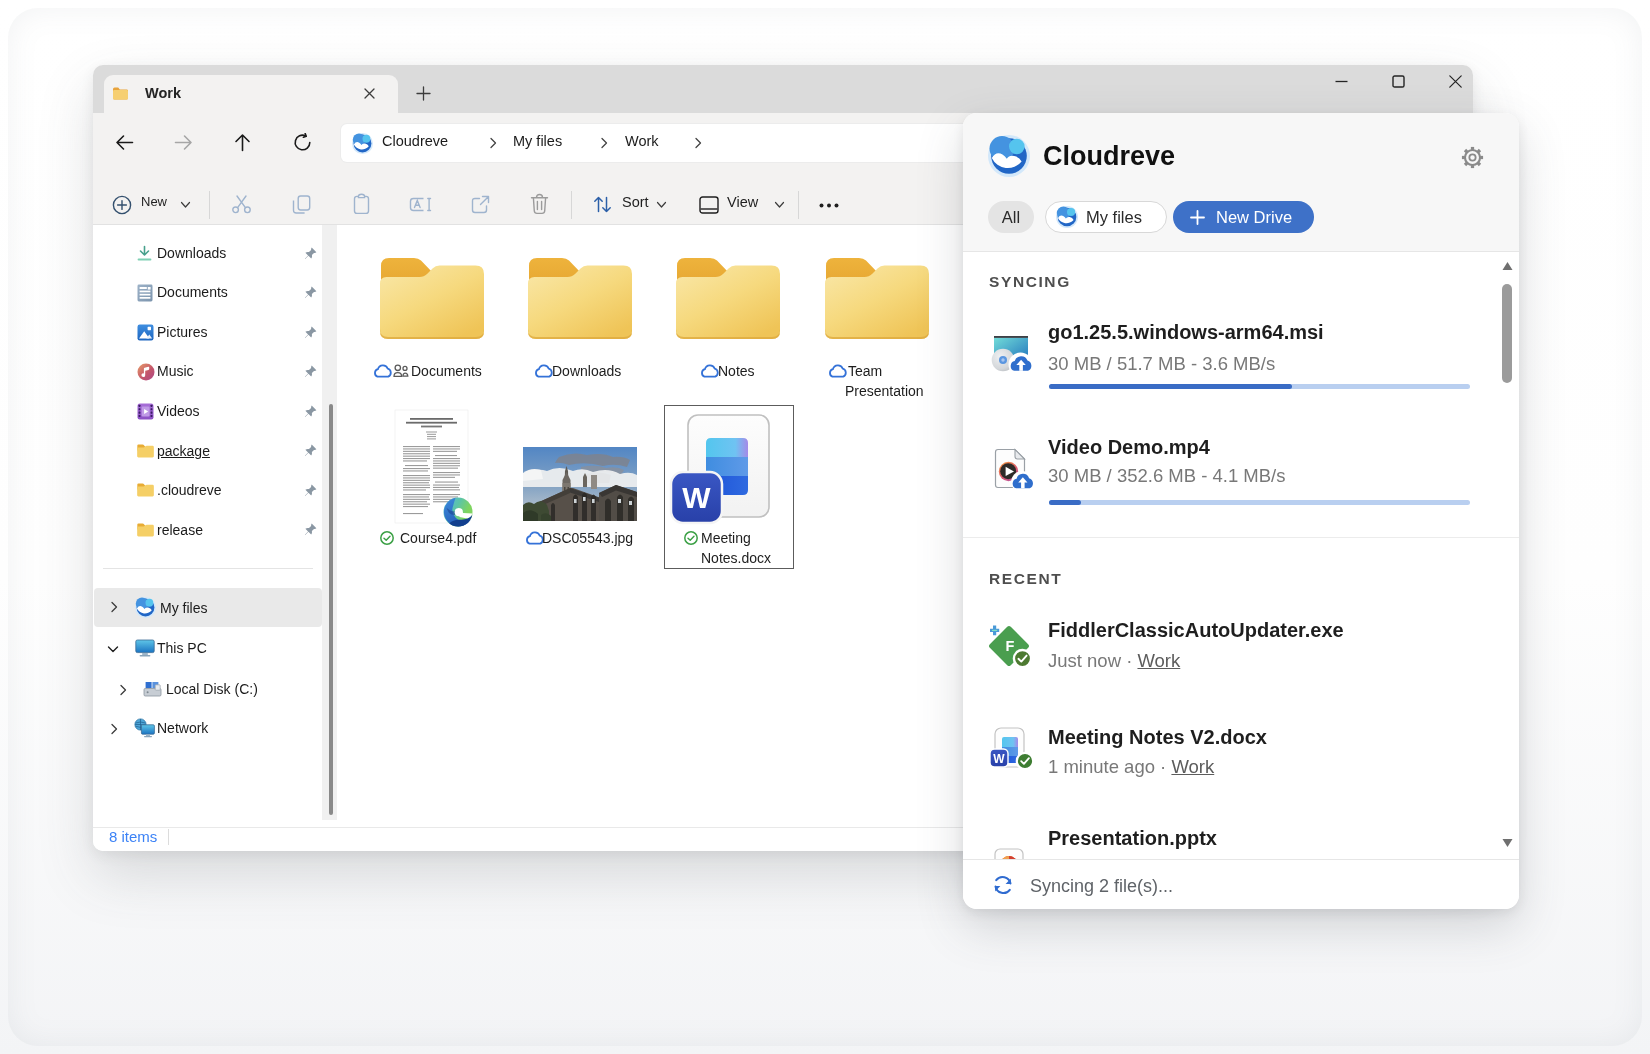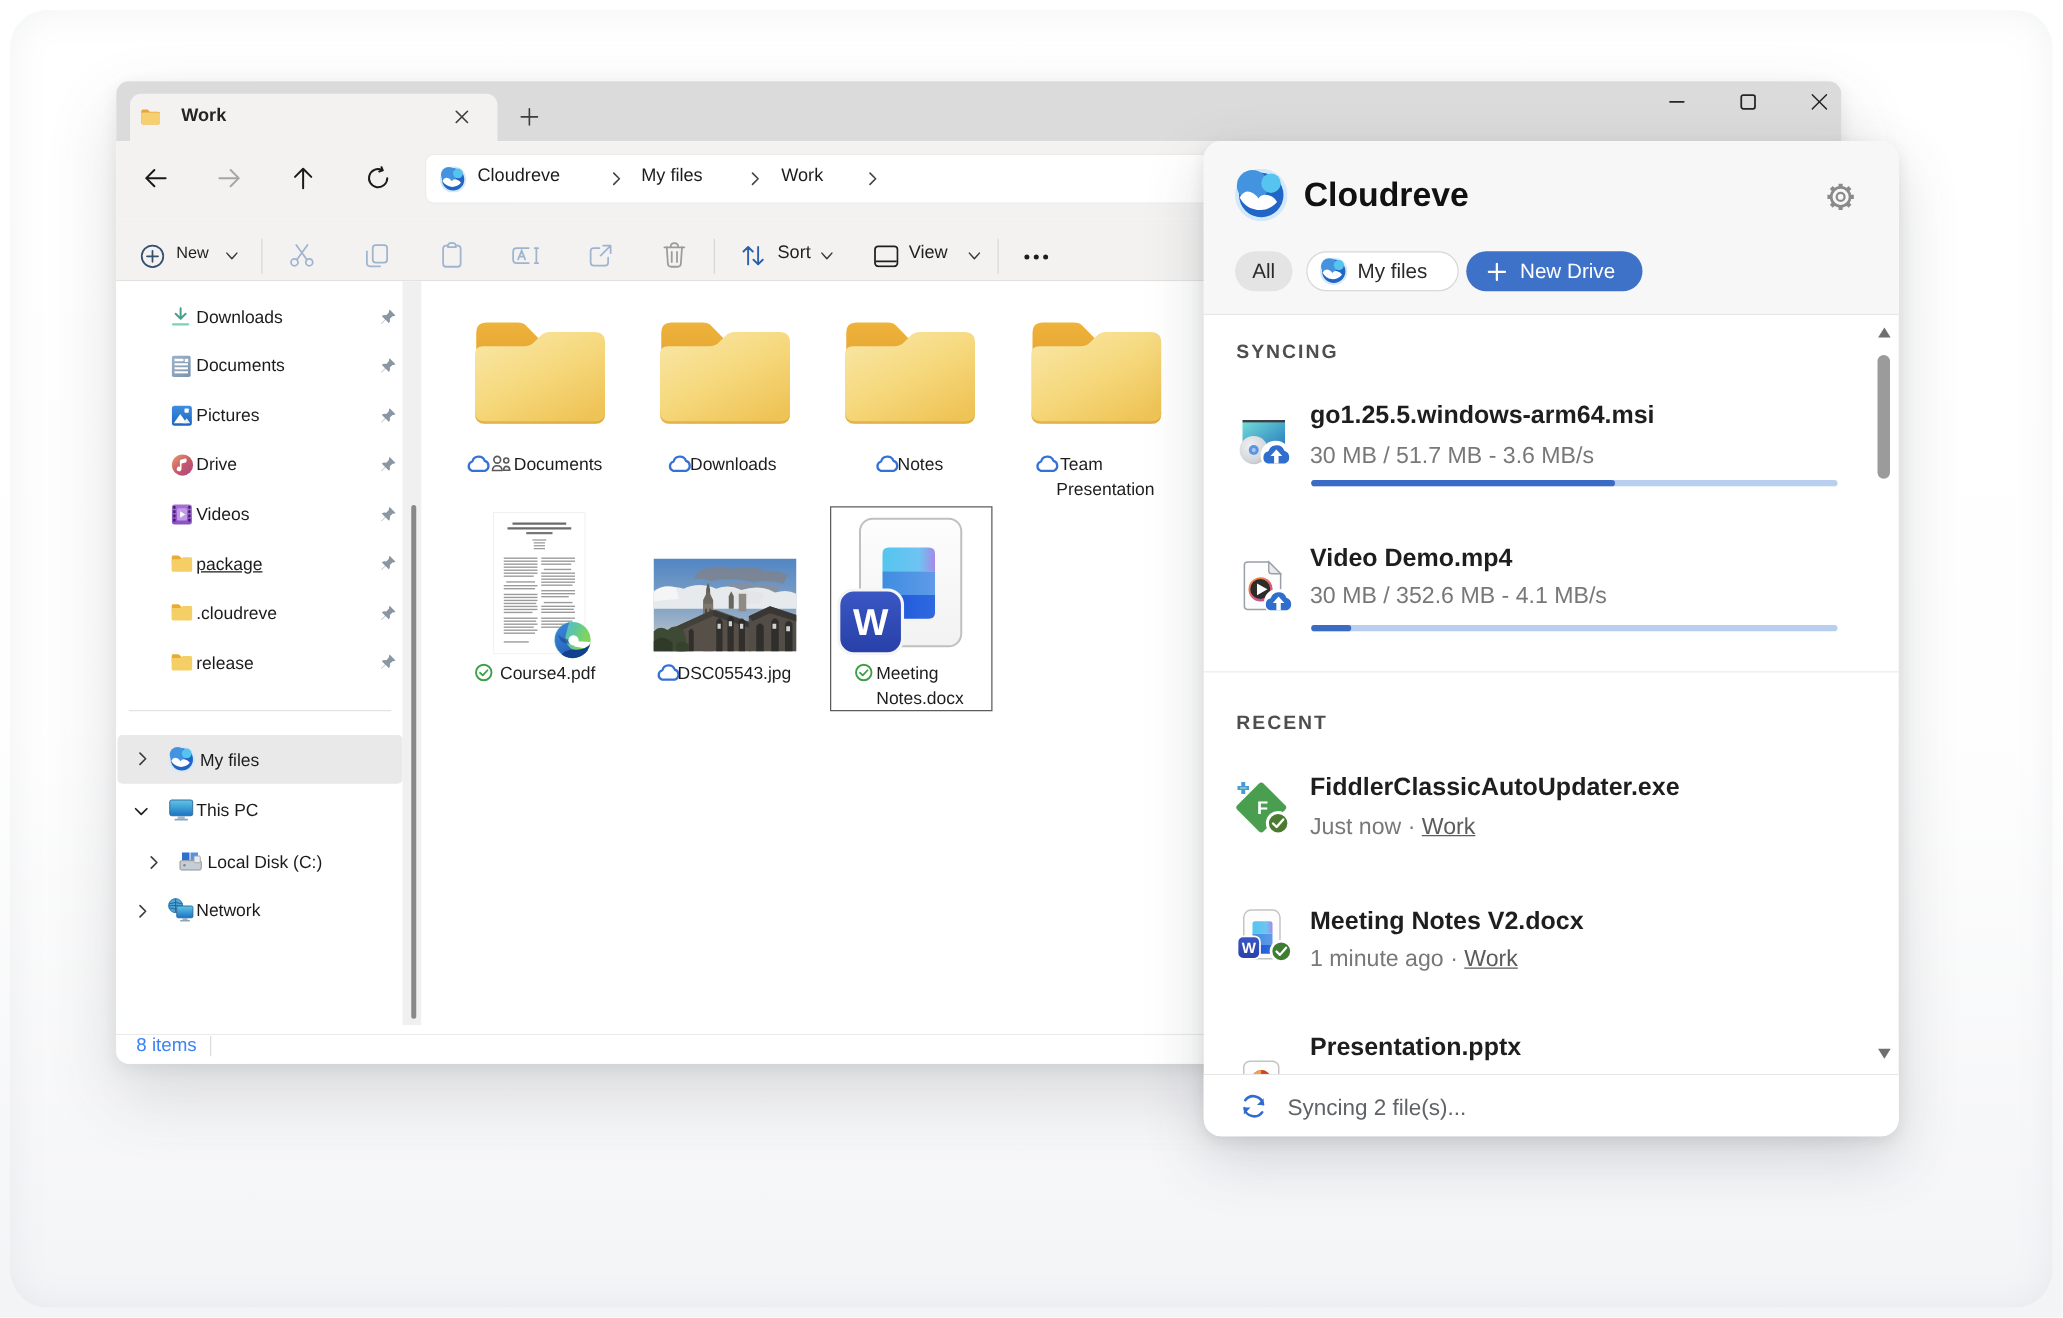--- a/index.html
+++ b/index.html
@@ -255,21 +255,21 @@
       <defs>
           <linearGradient id="musg" x1="0.1" y1="0.1" x2="0.9" y2="0.95">
             <stop offset="0" stop-color="#e2926a"></stop>
             <stop offset="0.55" stop-color="#c4566a"></stop>
             <stop offset="1" stop-color="#b14a84"></stop>
           </linearGradient>
         </defs>
       <circle cx="9" cy="9" r="8.5" fill="url(#musg)"></circle>
       <path d="M8.2 12.2 A1.9 1.9 0 1 1 6.9 10.4 L6.9 5.6 Q6.9 4.9 7.6 4.7 L11.3 3.8 Q12.2 3.6 12.2 4.5 L12.2 6 Q12.2 6.7 11.5 6.9 L8.2 7.7 Z" fill="#fff"></path>
     </svg>
-    <span class="sideitem" style="left:64px;top:131px;">Drive</span>
+    <span class="sideitem" style="left:64px;top:131px;">Music</span>
 
     <svg class="abs" style="left:44px;top:178px;" width="17" height="17" viewBox="0 0 17 17">
       <defs>
           <linearGradient id="vidg" x1="0" y1="0" x2="0" y2="1">
             <stop offset="0" stop-color="#a86fd8"></stop>
             <stop offset="1" stop-color="#8b4fc4"></stop>
           </linearGradient>
         </defs>
       <rect x="0.5" y="0.5" width="16" height="16" rx="2.2" fill="url(#vidg)"></rect>
       <g fill="#3c1d66">

